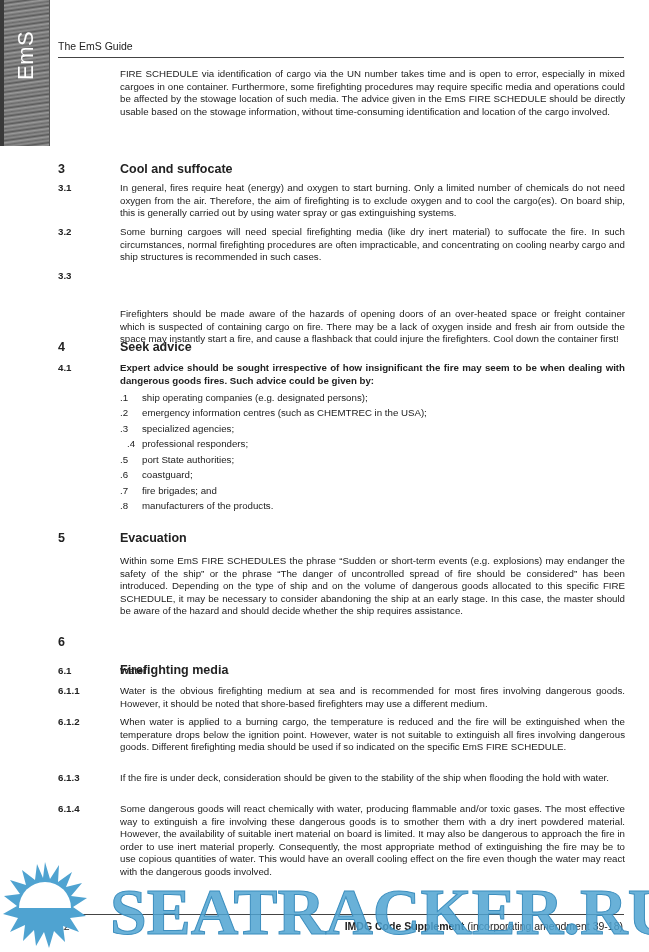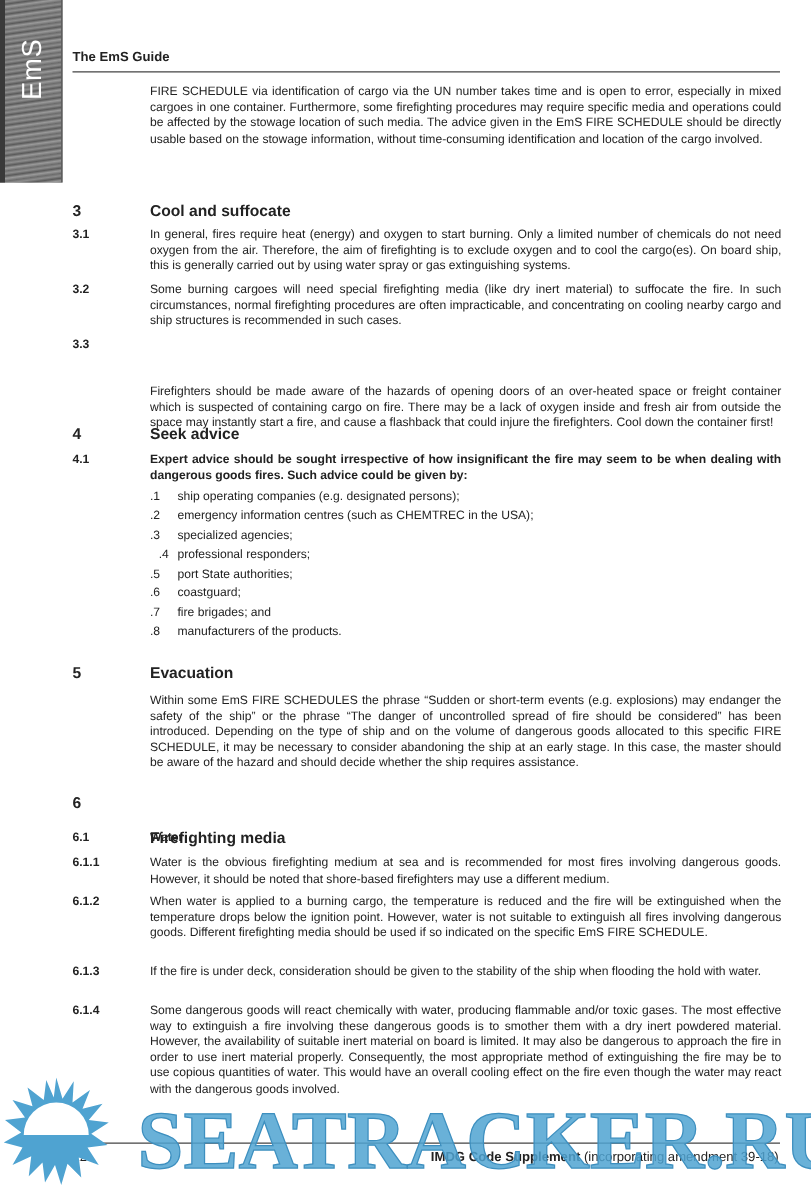--- a/index.html
+++ b/index.html
@@ -14,21 +14,21 @@
       repeating-linear-gradient(172deg, #6a6a6a 0px, #8d8d8d 2px, #5a5a5a 4px, #9a9a9a 6px, #707070 8px),
       #7a7a7a;
     border-right:1px solid #555;
   }
   .side-tab .edge { position:absolute; left:0; top:0; width:4px; height:100%; background:#3a3a3a; }
   .side-tab .label {
     position:absolute; left:6px; top:40px; width:40px; height:40px;
     color:#fff; font-size:22px; transform:rotate(-90deg); transform-origin:center;
     text-align:center; line-height:40px; letter-spacing:0.5px;
   }
-  .header-title { position:absolute; left:58px; top:40px; font-size:10.5px; font-weight:bold; color:#222; }
+  .header-title { position:absolute; left:58px; top:40px; font-size:10.5px; font-weight:normal; color:#222; }
   .header-rule { position:absolute; left:58px; top:57px; width:566px; height:1px; background:#444; }
 
   .content { position:absolute; left:0; top:0; width:649px; }
   .para { position:absolute; left:120px; width:505px; font-size:9.7px; line-height:12.5px; text-align:justify; color:#222; }
   .num { position:absolute; left:58px; font-size:9.7px; font-weight:bold; color:#222; }
   .h-num { position:absolute; left:58px; font-size:12.5px; font-weight:bold; color:#222; }
   .h-title { position:absolute; left:120px; font-size:12.5px; font-weight:bold; color:#222; }
   .sub-title { position:absolute; left:120px; font-size:9.7px; font-weight:bold; color:#222; }
   .list-item { position:absolute; left:120px; font-size:9.7px; color:#222; }
   .list-item .li-num { display:inline-block; width:22px; }

